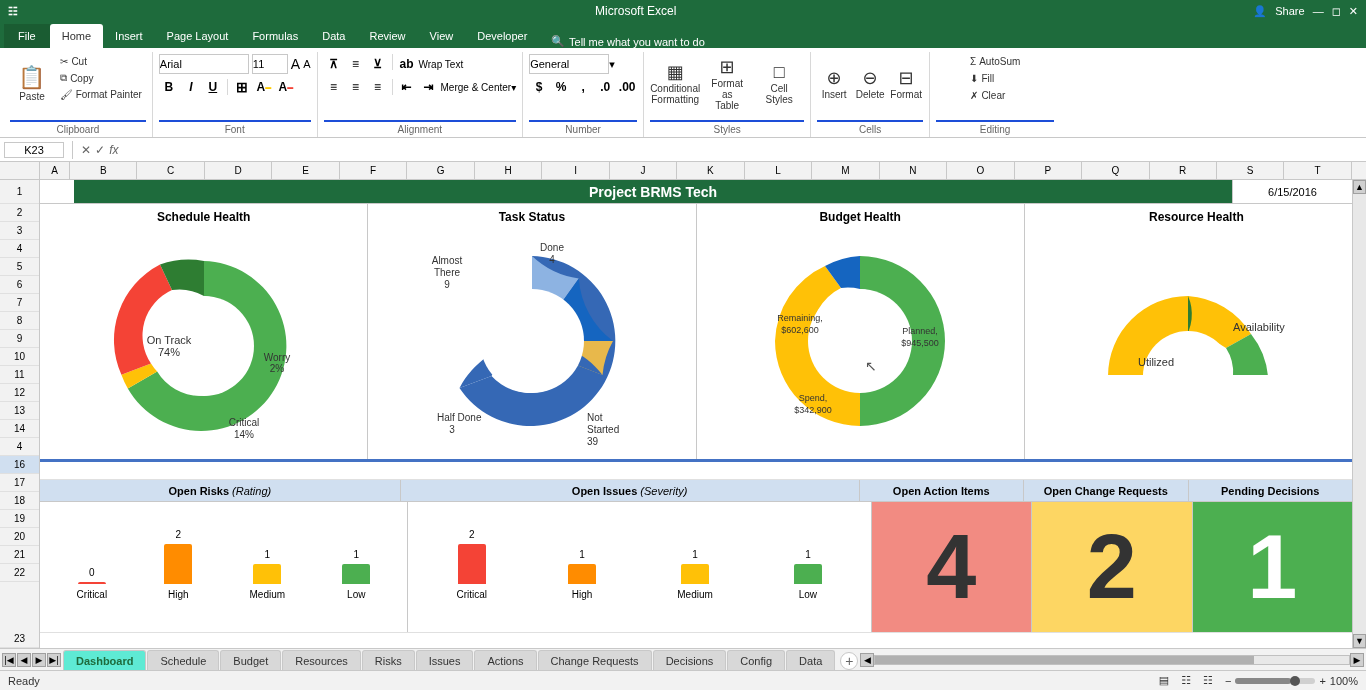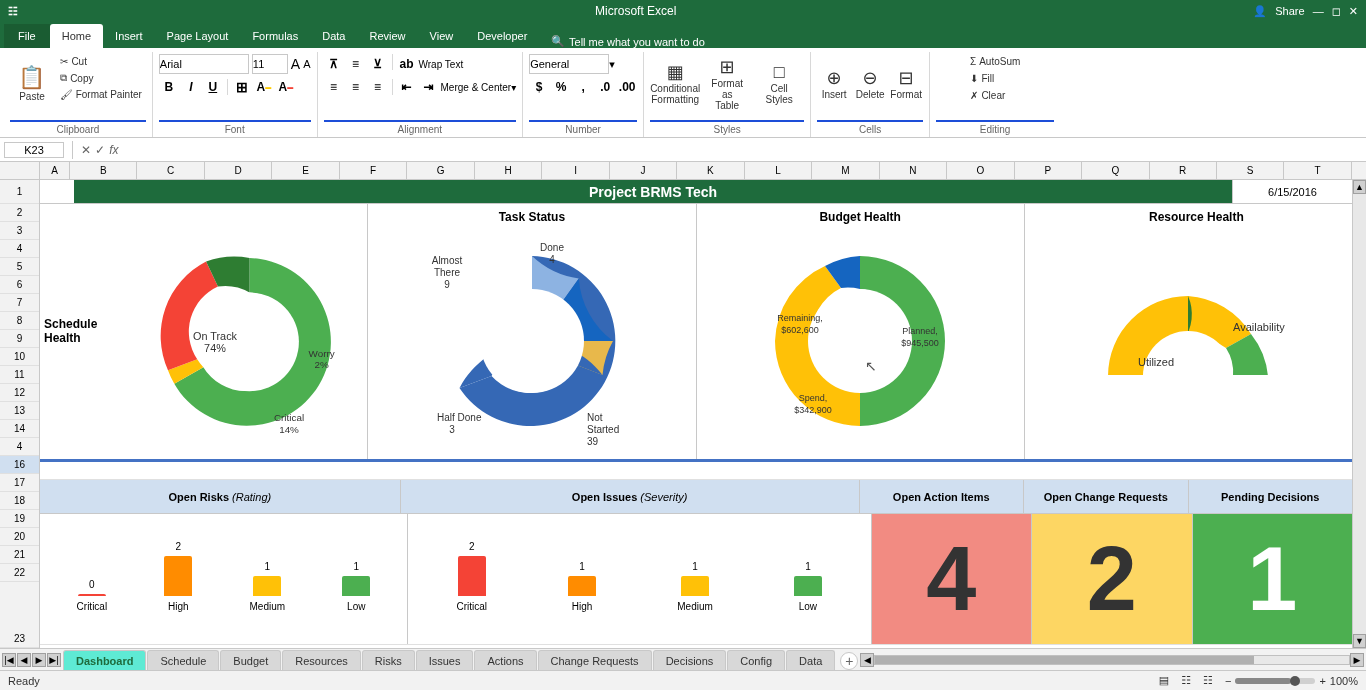--- a/index.html
+++ b/index.html
@@ -299,21 +299,21 @@
         <div style="flex:1; background:#1e6b3c; color:white; display:flex; align-items:center; justify-content:center; font-weight:bold; font-size:14px;margin-left:34px;">
           <span>Project BRMS Tech</span>
         </div>
         <div style="width:120px; border-left:1px solid #c8c8c8; display:flex; align-items:center; justify-content:center; font-size:11px;">
           <span>6/15/2016</span>
         </div>
       </div>
 
       <div style="display:flex; height:258px; border-bottom:3px solid #4472c4;">
 
-        <div style="flex:1; border-right:1px solid #c8c8c8; padding:6px 4px; display:flex; flex-direction:row; align-items:center;">
+        <div style="flex:1; border-right:1px solid #c8c8c8; padding:6px 4px; display:flex; flex-direction:column; align-items:center;">
           <div style="font-size:12px; font-weight:bold; margin-bottom:2px;">Schedule Health</div>
           <svg width="230" height="220" viewBox="0 0 230 220">
 
             <path d="M115,35 A85,85 0 1,1 38.8,162.5 L68.2,145.6 A50,50 0 1,0 115,70 Z" fill="#4caf50"></path>
 
             <path d="M38.8,162.5 A85,85 0 0,1 32.4,148.8 L62,137.5 A50,50 0 0,0 68.2,145.6 Z" fill="#ffc107"></path>
 
             <path d="M32.4,148.8 A85,85 0 0,1 71,38.5 L83,64 A50,50 0 0,0 62,137.5 Z" fill="#f44336"></path>
 
             <path d="M71,38.5 A85,85 0 0,1 115,35 L115,70 A50,50 0 0,0 83,64 Z" fill="#2e7d32"></path>
@@ -400,21 +400,21 @@
             <line x1="40" y1="150" x2="200" y2="150" stroke="white" stroke-width="2"></line>
 
             <text x="165" y="105" text-anchor="start" font-size="11" fill="#333">Availability</text>
             <text x="88" y="140" text-anchor="middle" font-size="11" fill="#333">Utilized</text>
           </svg>
         </div>
       </div>
 
       <div style="height:18px; border-bottom:1px solid #e0e0e0;"></div>
 
-      <div style="display:flex; height:34px; background:#d0dff0; border-bottom:1px solid #c8c8c8;">
+      <div style="display:flex; height:22px; background:#d0dff0; border-bottom:1px solid #c8c8c8;">
         <div style="flex:2.2; border-right:1px solid #c8c8c8; display:flex; align-items:center; justify-content:center; font-size:11px; font-weight:bold;">
           <span>Open Risks <span style="font-weight:normal; font-style:italic;">(Rating)</span></span>
         </div>
         <div style="flex:2.8; border-right:1px solid #c8c8c8; display:flex; align-items:center; justify-content:center; font-size:11px; font-weight:bold;">
           <span>Open Issues <span style="font-weight:normal; font-style:italic;">(Severity)</span></span>
         </div>
         <div style="flex:1; border-right:1px solid #c8c8c8; display:flex; align-items:center; justify-content:center; font-size:11px; font-weight:bold;">
           <span>Open Action Items</span>
         </div>
         <div style="flex:1; border-right:1px solid #c8c8c8; display:flex; align-items:center; justify-content:center; font-size:11px; font-weight:bold;">

